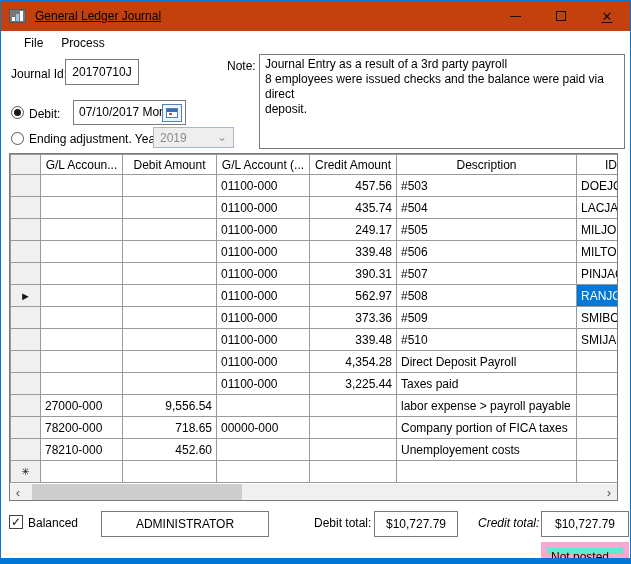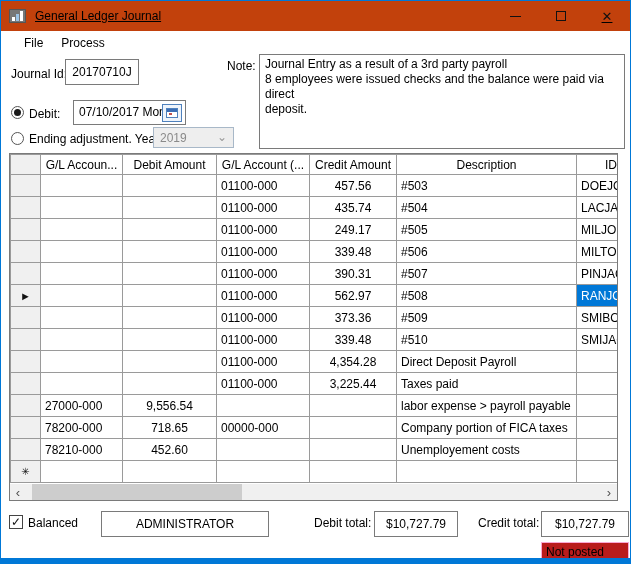--- a/index.html
+++ b/index.html
@@ -37,34 +37,34 @@
   .combo .cval { position: absolute; left: 6px; top: 3px; }
   .combo .chev { position: absolute; right: 6px; top: 2px; color: #9a9a9a; font-size: 12px; }
   .notebox { position: absolute; left: 258px; top: 53px; width: 366px; height: 95px; border: 1px solid #7a7a7a; background: #fff; font-family: "Liberation Sans", sans-serif; font-size: 12px; padding: 2px 5px; resize: none; overflow: hidden; line-height: 1.25; }
   
   .gridwrap { position: absolute; left: 8px; top: 152px; width: 609px; height: 348px; border: 1px solid #7a7a7a; background: #fff; overflow: hidden; }
   table.grid { border-collapse: collapse; table-layout: fixed; width: 610px; }
   .grid th, .grid td { border: 1px solid #9a9a9a; overflow: hidden; white-space: nowrap; font-size: 12px; font-weight: normal; }
   .grid th { height: 20px; text-align: center; background: #fff; padding: 0 3px; }
   .grid td { height: 22px; padding: 0 4px; background: #fff; }
   .grid td.sel, .grid th.sel { background: #f0f0f0; text-align: center; padding: 0; font-size: 10px; color: #111; }
-  .grid td.num { text-align: center; }
+  .grid td.num { text-align: right; }
   .grid th.th-id { text-align: right; }
   .grid td.marker { font-size: 11px; }
   .grid td.cell-selected { background: #0078d7; color: #fff; position: relative; }
   .grid td.cell-selected::after { content: ""; position: absolute; right: 1px; top: 2px; bottom: 2px; width: 2px; background: #e8661a; }
   
   .hscroll { position: absolute; left: 0; right: 0; bottom: 0; height: 16px; background: #f0f0f0; }
   .harrow { position: absolute; top: 0; width: 16px; height: 16px; display: flex; align-items: center; justify-content: center; color: #505050; font-size: 13px; }
   .harrow.left { left: 0; } .harrow.right { right: 0; }
   .hthumb { position: absolute; left: 22px; top: 0; width: 210px; height: 16px; background: #cdcdcd; }
   
   .checkbox { position: absolute; left: 8px; top: 514px; width: 14px; height: 14px; border: 1px solid #444; background: #fff; display: flex; align-items: center; justify-content: center; font-size: 12px; color: #111; line-height: 1; }
   .rotb { color: #000; }
-  .statusbox { position: absolute; left: 540px; top: 541px; width: 88px; height: 18px; border: 1px solid #f9a8d4; background: #b91c1c; padding: 2px 0 0 4px; }
+  .statusbox { position: absolute; left: 540px; top: 541px; width: 88px; height: 18px; border: 6px solid #f9a8d4; background: #5eead4; padding: 2px 0 0 4px; }
 </style>
 </head>
 <body>
 
 <div class="window">
 
   <div class="titlebar">
     <span class="app-icon">
         <i class="b1"></i>
         <i class="b2"></i>
@@ -274,17 +274,17 @@
   <span class="checkbox">
       <span>✓</span>
     </span>
   <span class="lbl" style="left:27px; top:515px;">Balanced</span>
   <span class="lbl" style="left:72px; top:515px;margin-left:47px;">User:</span>
   <input class="tb" style="left: 100px; top: 510px; width: 168px; height: 22px;" value="ADMINISTRATOR">
 
   <span class="lbl" style="left:313px; top:515px;">Debit total:</span>
   <input class="tb rotb" style="left: 373px; top: 510px; width: 84px; height: 22px;" readonly="" value="$10,727.79">
 
-  <span class="lbl" style="left:477px; top:515px;">Credit total:</span>
+  <span class="lbl" style="left:477px; top:515px;font-style:italic;">Credit total:</span>
   <input class="tb rotb" style="left: 540px; top: 510px; width: 88px; height: 22px;" readonly="" value="$10,727.79">
 
   <div class="statusbox">Not posted</div>
 </div>
 
 </body></html>

